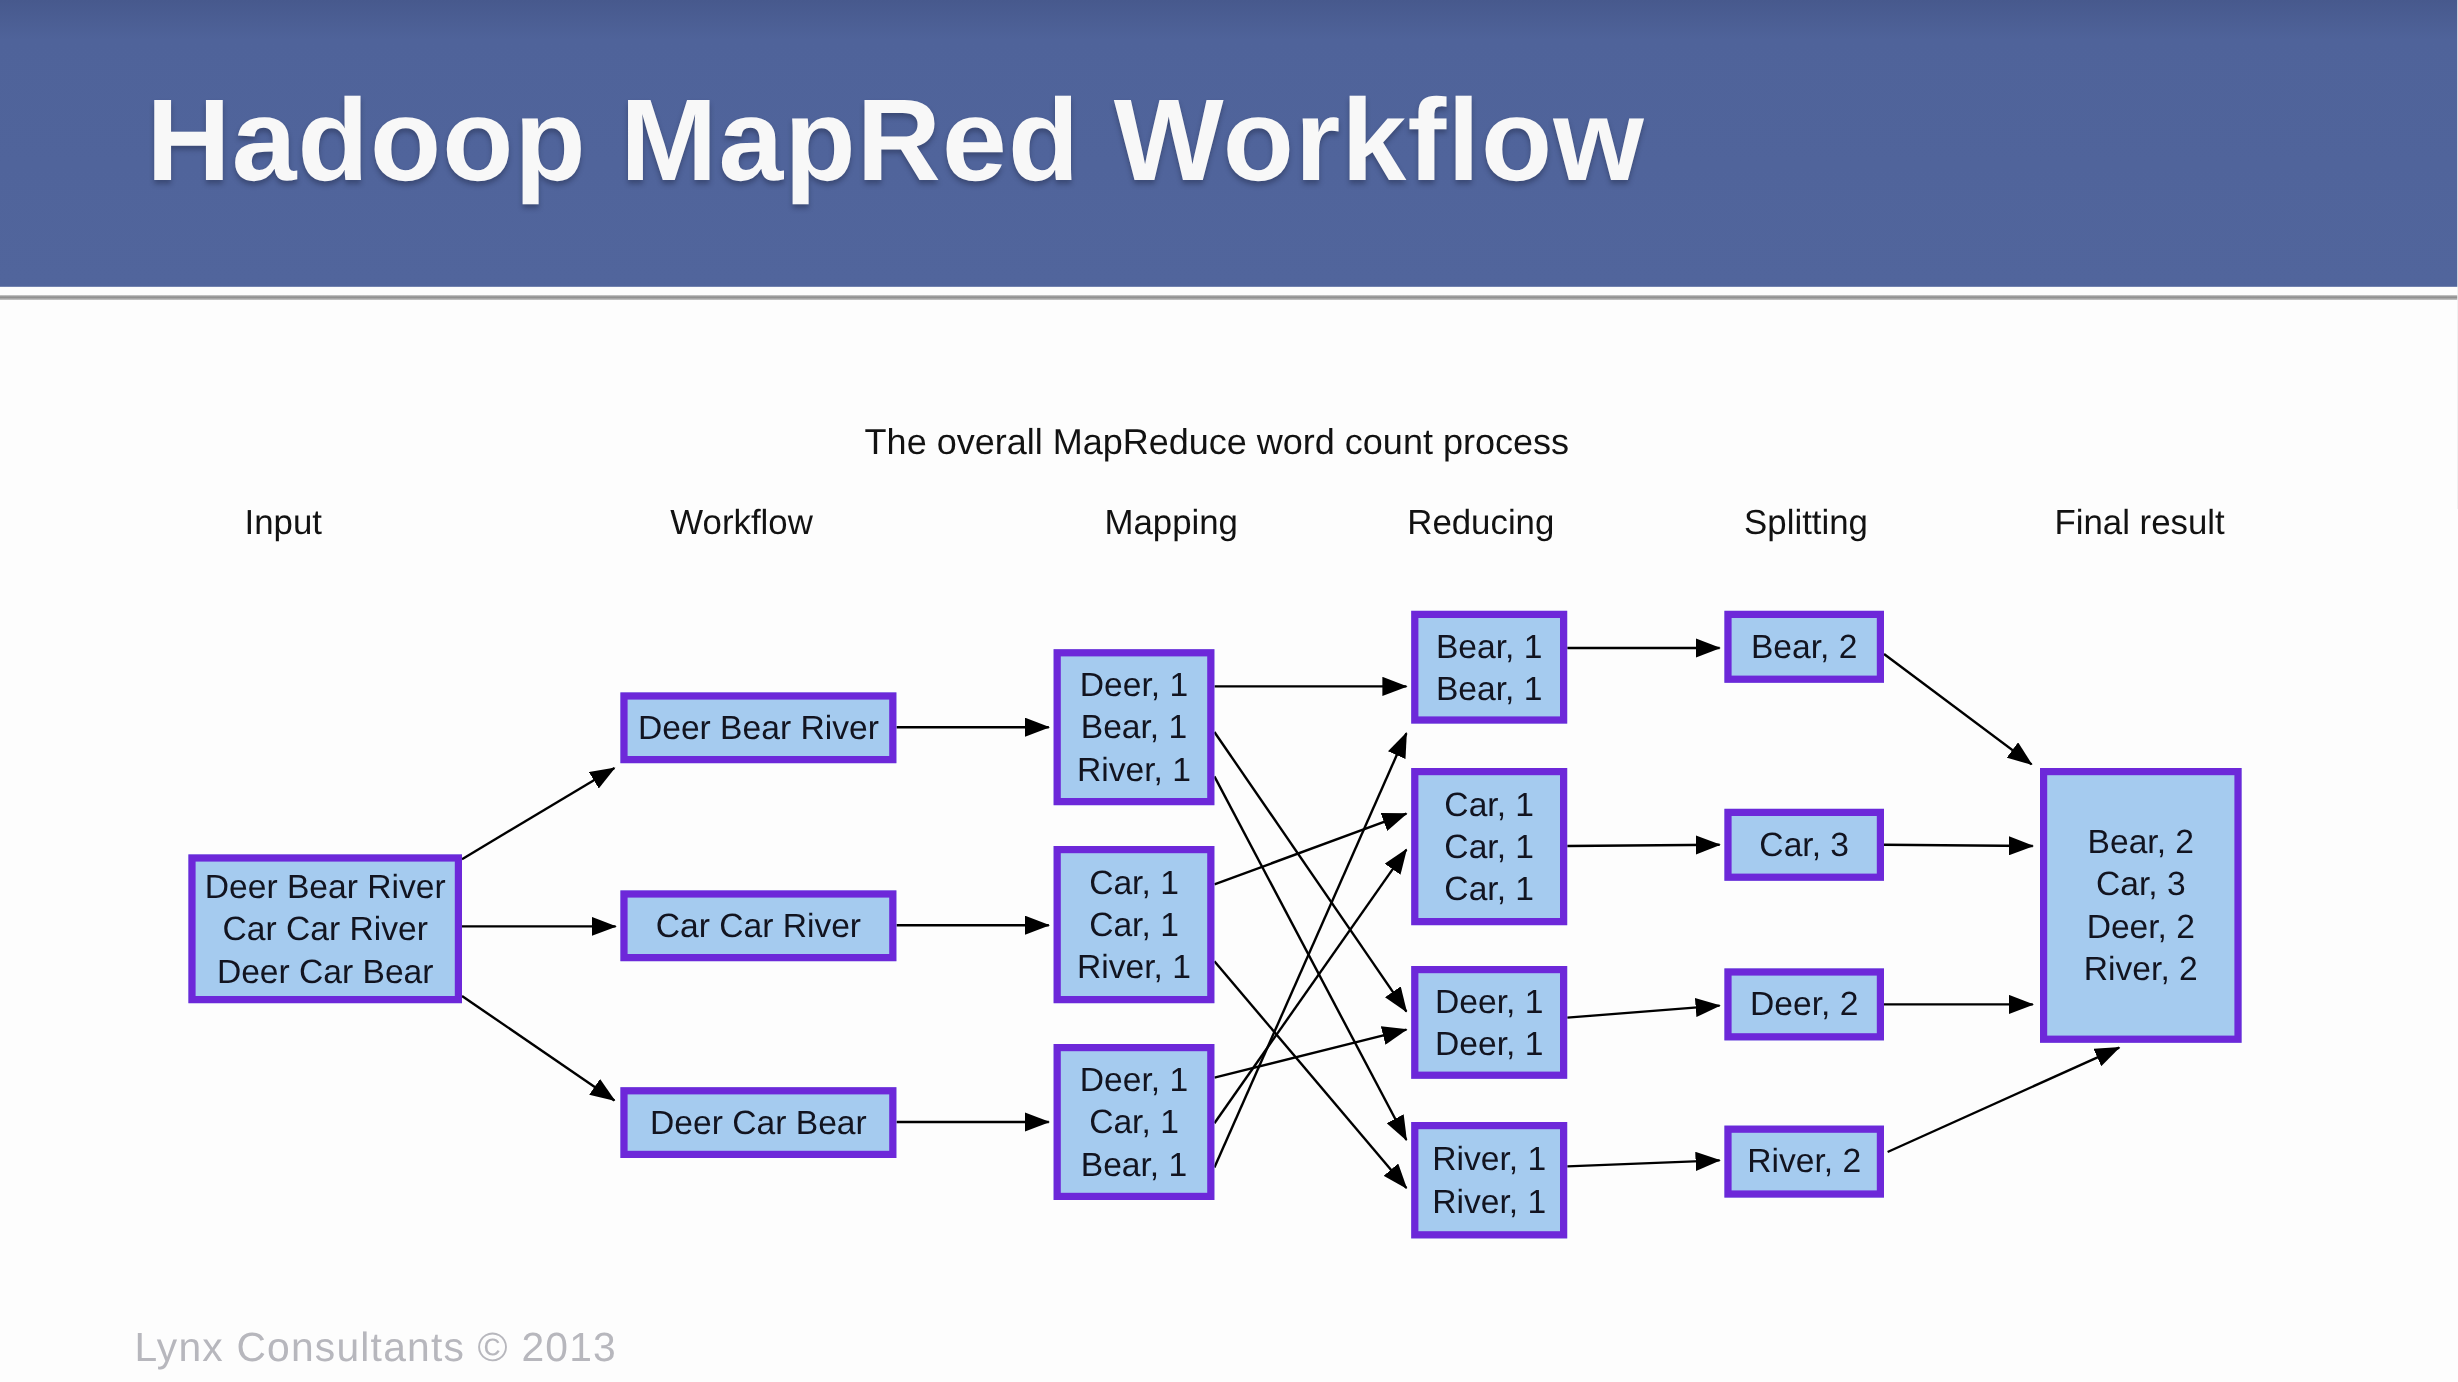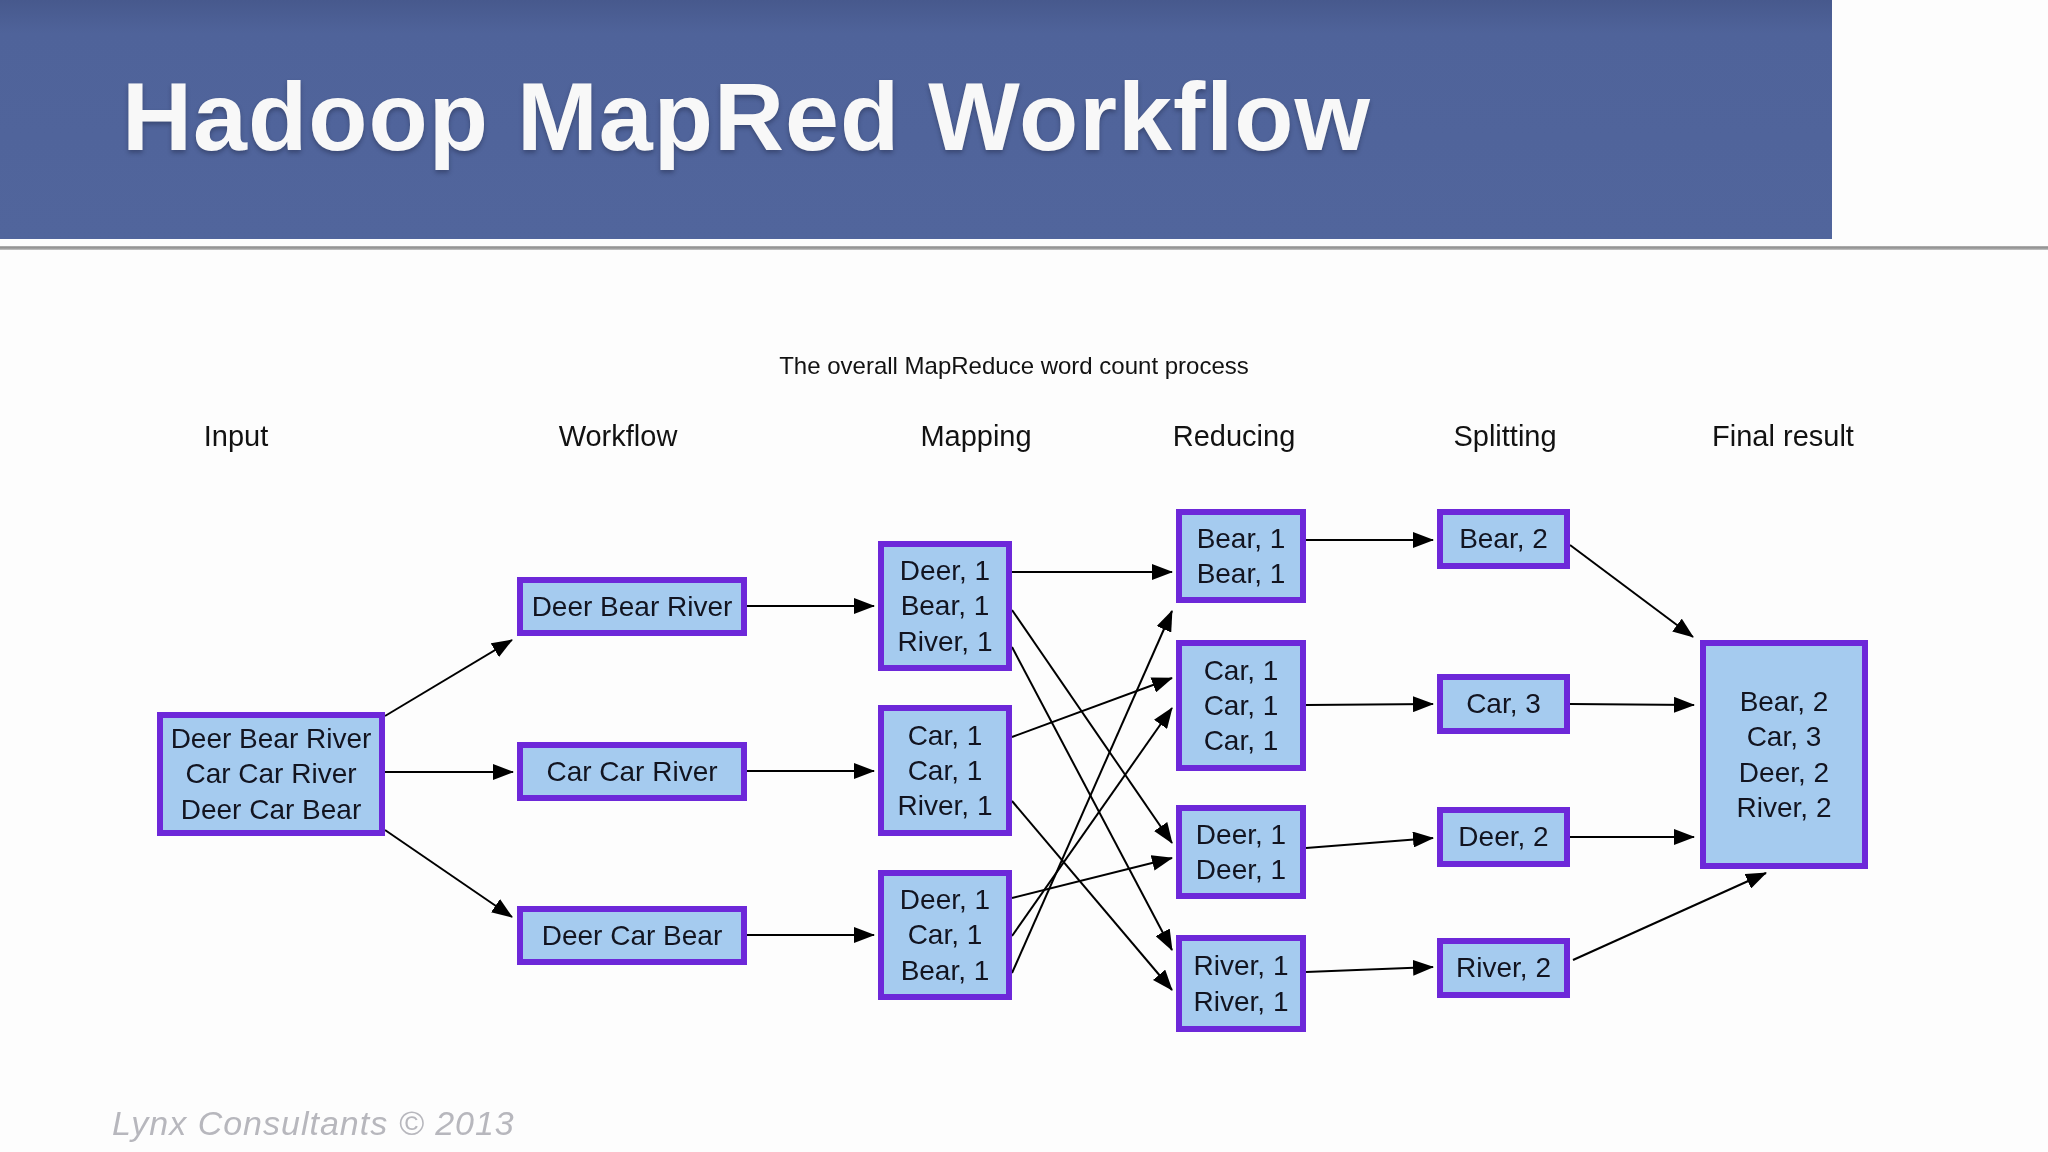--- a/index.html
+++ b/index.html
@@ -6,42 +6,42 @@
   .slide {
     position: relative;
     width: 2048px; height: 1152px;
     background: #fdfdfd;
     overflow: hidden;
     font-family: "Liberation Sans", "DejaVu Sans", sans-serif;
   }
   
   .banner {
     position: absolute; left: 0; top: 0;
-    width: 1832px; height: 239px;
+    width: 2048px; height: 239px;
     background: linear-gradient(180deg, #47598d 0%, #4f639a 14%, #51659c 100%);
   }
   .banner h1 {
     position: absolute; left: 122px; top: 64px;
     margin: 0;
     font-size: 97px; font-weight: bold; line-height: 1.1;
     color: #f8f8f8;
     text-shadow: 0 3px 4px rgba(20,25,50,0.35);
     letter-spacing: 1px;
     white-space: nowrap;
   }
   .divider {
     position: absolute; left: 0; top: 246px;
     width: 2048px; height: 4px;
     background: linear-gradient(180deg, #b5b5b5 0%, #8d8d8d 45%, #c9c9c9 100%);
   }
   
   .subtitle {
     position: absolute; top: 352px; left: 1014px;
     transform: translateX(-50%);
-    font-size: 24px; color: #121212;
+    font-size: 30px; color: #121212;
     white-space: nowrap;
   }
   .col-header {
     position: absolute; top: 420px;
     transform: translateX(-50%);
     font-size: 29px; color: #121212;
     white-space: nowrap;
   }
   .node {
     position: absolute;
@@ -55,21 +55,21 @@
     white-space: pre-line;
   }
   .arrows {
     position: absolute; left: 0; top: 0;
     pointer-events: none;
   }
   .arrows line { stroke: #000000; stroke-width: 2; }
   
   .footer {
     position: absolute; left: 112px; top: 1104px;
-    font-size: 34px; font-style: italic;
+    font-size: 34px; 
     color: #b7b7bd;
     letter-spacing: 1px;
     white-space: nowrap;
   }
 </style>
 </head>
 <body>
 
 <div class="slide">
 

